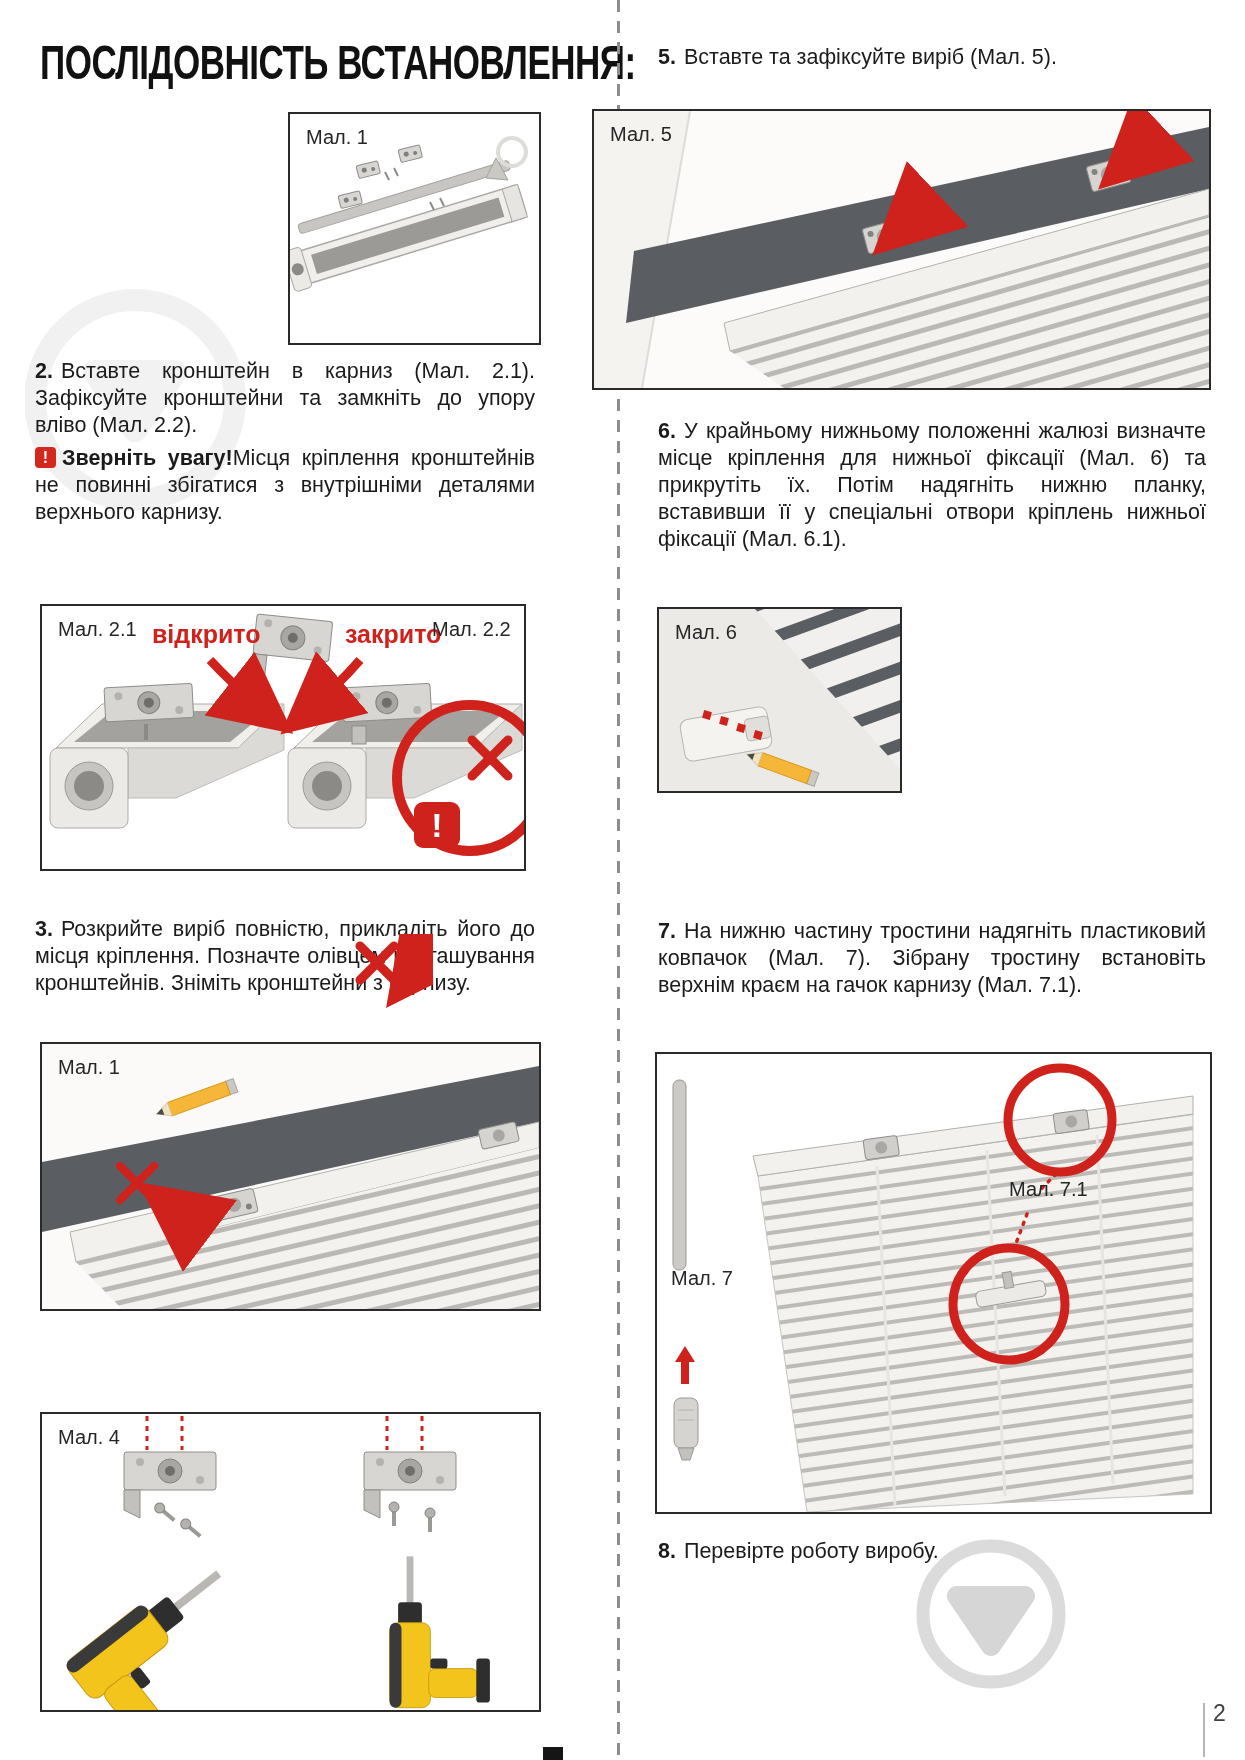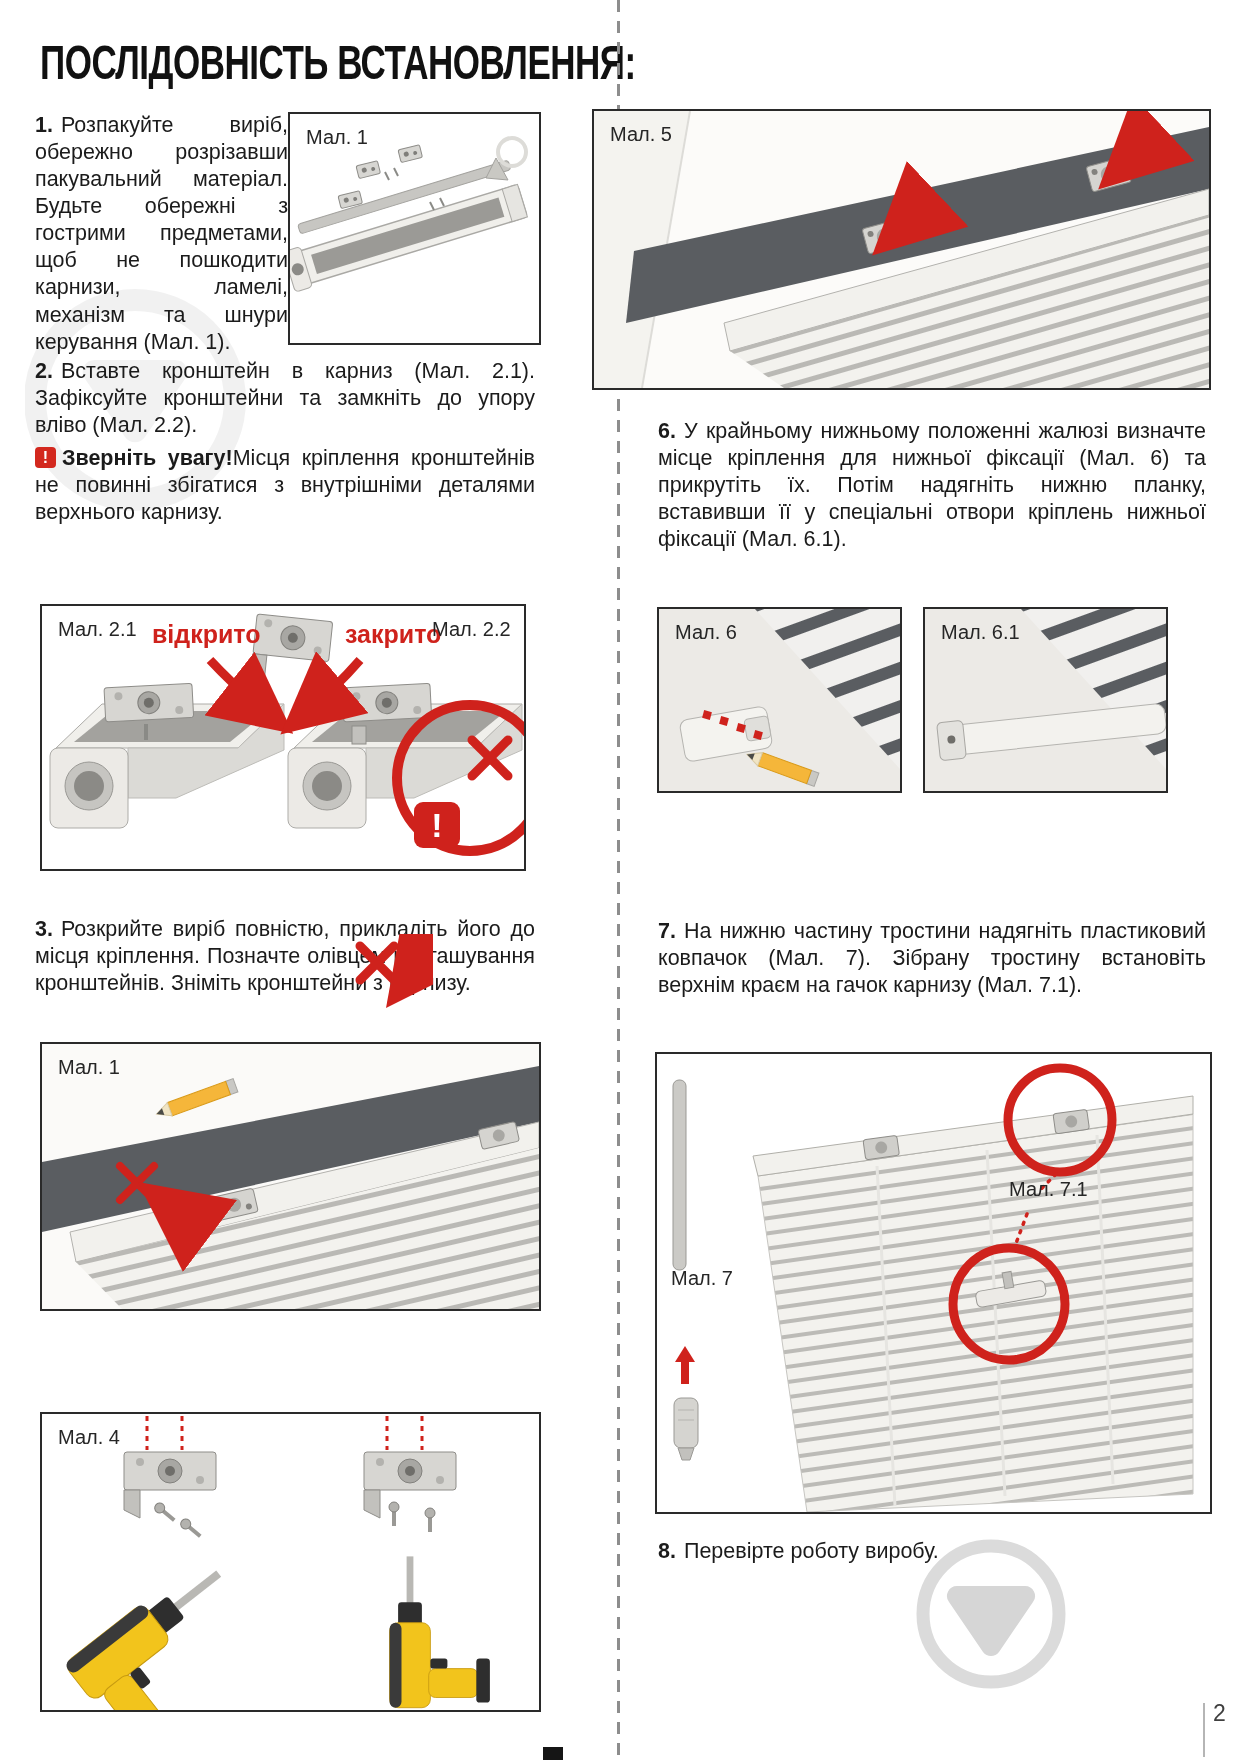--- a/index.html
+++ b/index.html
@@ -37,23 +37,20 @@
 
   <svg class="wm" style="left:905px;top:1528px" width="172" height="172" viewBox="0 0 172 172">
     <circle cx="86" cy="86" r="68" fill="none" stroke="#dbdbdb" stroke-width="13"></circle>
     <path d="M52,58 h68 a10,10 0 0 1 8,16 l-34,50 a10,10 0 0 1 -16,0 l-34,-50 a10,10 0 0 1 8,-16 z" fill="#d6d6d6"></path>
   </svg>
 
   <div class="divider"></div>
 
   <div class="title">ПОСЛІДОВНІСТЬ ВСТАНОВЛЕННЯ:</div>
 
-  <div class="pblock" style="left:35px;top:112px;width:253px">
-    <p><b class="num">1.</b><span>Розпакуйте виріб, обережно розрізавши пакувальний матеріал. Будьте обережні з гострими предметами, щоб не пошкодити карнизи, ламелі, механізм та шнури керування (Мал. 1).</span></p>
-  </div>
 
   <div class="fig" style="left:288px;top:112px;width:249px;height:229px">
     <span class="lbl">Мал. 1</span>
     <svg class="art" viewBox="0 0 249 229">
       <g transform="translate(128,128) rotate(-17)">
         <rect x="-110" y="-52" width="220" height="10" rx="3" fill="#c7c6c2" stroke="#a3a29e"></rect>
         <rect x="-118" y="-26" width="230" height="34" rx="4" fill="#f0efeb" stroke="#aaa9a5" stroke-width="1.5"></rect>
         <rect x="-106" y="-19" width="196" height="20" fill="#9b9a96"></rect>
         <rect x="96" y="-26" width="16" height="34" fill="#e6e5e1" stroke="#aaa9a5"></rect>
         <rect x="-132" y="-30" width="18" height="42" rx="4" fill="#eceae6" stroke="#aaa9a5"></rect>
@@ -267,20 +264,23 @@
         <rect x="94" y="-14" width="28" height="28" rx="4" fill="#2e2e2e"></rect>
         <rect x="-2" y="-24" width="100" height="48" rx="10" fill="#f2c41c" stroke="#c79a10"></rect>
         <rect x="-2" y="-24" width="100" height="14" rx="7" fill="#3a3a3a"></rect>
         <rect x="10" y="22" width="34" height="58" rx="8" fill="#f2c41c" stroke="#c79a10"></rect>
         <rect x="44" y="24" width="12" height="20" rx="3" fill="#2e2e2e"></rect>
         <rect x="4" y="78" width="52" height="16" rx="4" fill="#2e2e2e"></rect>
       </g>
     </svg>
   </div>
 
+  <div class="pblock" style="left:658px;top:44px;width:548px">
+    <p><b class="num">5.</b><span>Вставте та зафіксуйте виріб (Мал. 5).</span></p>
+  </div>
 
   <div class="fig" style="left:592px;top:109px;width:615px;height:277px">
     <span class="lbl">Мал. 5</span>
     <svg class="art" viewBox="0 0 615 277">
       <defs>
         <pattern id="st5" width="20" height="16" patternUnits="userSpaceOnUse" patternTransform="rotate(-16)">
             <rect width="20" height="16" fill="#bab9b5"></rect>
             <rect width="20" height="11" fill="#f3f2ee"></rect>
           </pattern>
         <marker id="ah5" markerWidth="9" markerHeight="9" refX="6" refY="4.5" orient="auto">
@@ -337,38 +337,20 @@
       </g>
       <g transform="translate(150,168) rotate(200)">
         <rect x="-8" y="-7" width="8" height="14" fill="#c9c8c4" stroke="#a8a7a3"></rect>
         <rect x="0" y="-7" width="52" height="14" fill="#f5b63a" stroke="#d99a18"></rect>
         <polygon points="52,-7 66,0 52,7" fill="#f0e4c4" stroke="#d9cba6"></polygon>
         <polygon points="66,0 59,-3.5 59,3.5" fill="#4a4a46"></polygon>
       </g>
     </svg>
   </div>
 
-  <div class="fig" style="left:923px;top:607px;width:241px;height:182px">
-    <span class="lbl">Мал. 6.1</span>
-    <svg class="art" viewBox="0 0 241 182">
-      <defs>
-        <pattern id="st61" width="26" height="36" patternUnits="userSpaceOnUse" patternTransform="rotate(-20)">
-            <rect width="26" height="36" fill="#5a5d61"></rect>
-            <rect width="26" height="24" fill="#f1f0ee"></rect>
-          </pattern>
-      </defs>
-      <rect width="241" height="182" fill="#eceae6"></rect>
-      <polygon points="96,0 241,0 241,160" fill="url(#st61)"></polygon>
-      <g transform="translate(12,118) rotate(-6)">
-        <rect x="18" width="210" height="30" rx="9" fill="#f3f2ee" stroke="#b5b4b0"></rect>
-        <rect x="0" y="-4" width="26" height="38" rx="5" fill="#e3e2de" stroke="#a8a7a3"></rect>
-        <circle cx="13" cy="14" r="4" fill="#6f6e6a"></circle>
-      </g>
-    </svg>
-  </div>
 
   <div class="pblock" style="left:658px;top:918px;width:548px">
     <p><b class="num">7.</b><span>На нижню частину тростини надягніть пластиковий ковпачок (Мал. 7). Зібрану тростину встановіть верхнім краєм на гачок карнизу (Мал. 7.1).</span></p>
   </div>
 
   <div class="fig" style="left:655px;top:1052px;width:553px;height:458px">
     <span class="lbl" style="left:14px;top:213px">Мал. 7</span>
     <span class="lbl" style="left:352px;top:124px">Мал. 7.1</span>
     <svg class="art" viewBox="0 0 553 458">
       <defs>

